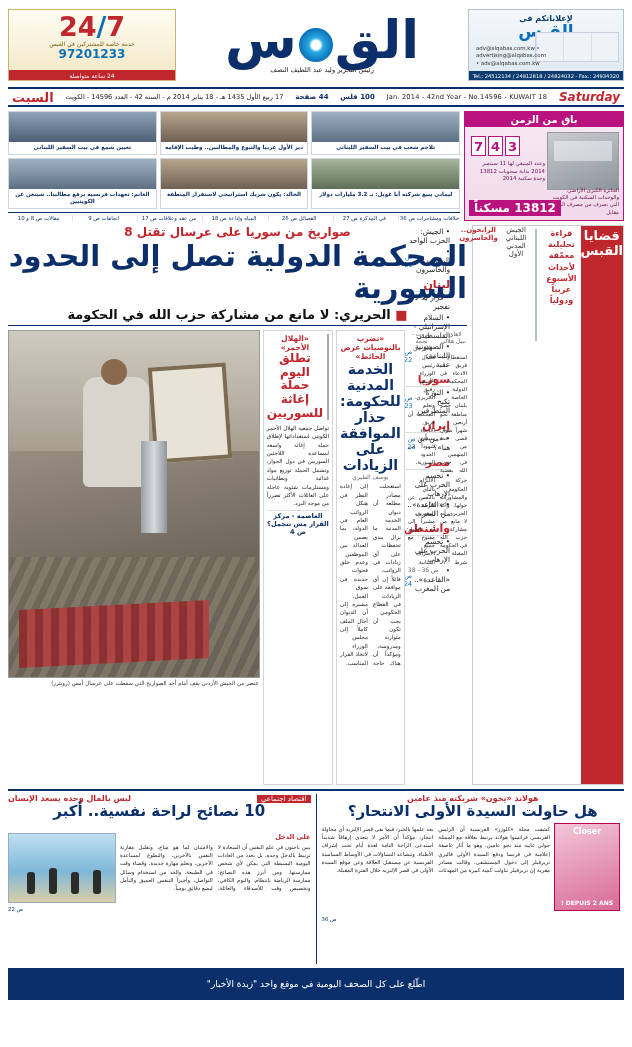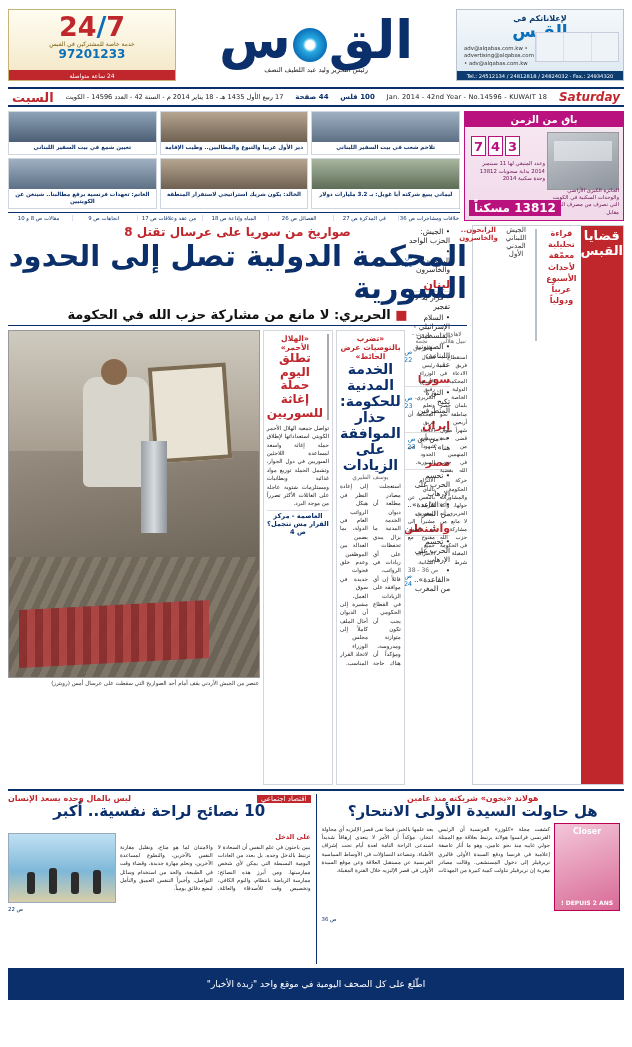--- a/index.html
+++ b/index.html
@@ -8,21 +8,21 @@
     width: 632px; height: 1047px;
     background:#ffffff;
     font-family: "DejaVu Sans", "Liberation Sans", sans-serif;
     color:#111;
     overflow:hidden;
   }
   .page { position:relative; width:632px; height:1047px; background:#fff; padding:6px 8px; }
 
   
   .masthead { display:flex; align-items:center; justify-content:space-between; gap:6px; height:78px; }
-  .ad-box-left { width:168px; height:72px; border:1px solid #b8c4cf; background:linear-gradient(180deg,#f4f8fb,#dde8f1); position:relative; overflow:hidden; }
+  .ad-box-left { width:156px; height:72px; border:1px solid #b8c4cf; background:linear-gradient(180deg,#f4f8fb,#dde8f1); position:relative; overflow:hidden; }
   .ad-box-left .adtitle { font-size:8px; color:#0b3b6f; font-weight:bold; text-align:center; padding-top:4px;}
   .ad-box-left .adlogo { font-size:17px; color:#0b6fb8; font-weight:bold; text-align:center; line-height:1; }
   .ad-box-left .adsmall { font-size:5.4px; color:#333; text-align:center; line-height:1.35; padding:1px 3px;}
   .ad-box-left .adstrip { position:absolute; bottom:0; left:0; right:0; background:#0b3b6f; color:#fff; font-size:5.2px; text-align:center; padding:1.5px 0;}
   .ad-mini-row{ position:absolute; top:22px; right:4px; width:84px; height:30px; background:#fff; border:1px solid #ccd; display:flex; }
   .ad-mini-row i{ flex:1; border-left:1px solid #dde; background:#eef3f8; }
 
   .logo-wrap { flex:1; text-align:center; position:relative; }
   .logo-ar { font-size:52px; font-weight:bold; color:#0b2f6b; letter-spacing:-2px; line-height:0.95; font-family:"DejaVu Sans", sans-serif; }
   .logo-eye { display:inline-block; width:34px; height:34px; border-radius:50%; background:radial-gradient(circle at 50% 50%, #fff 18%, #29abe2 30%, #0b6fb8 70%, #0b2f6b 100%); vertical-align:-4px; margin:0 2px; }

